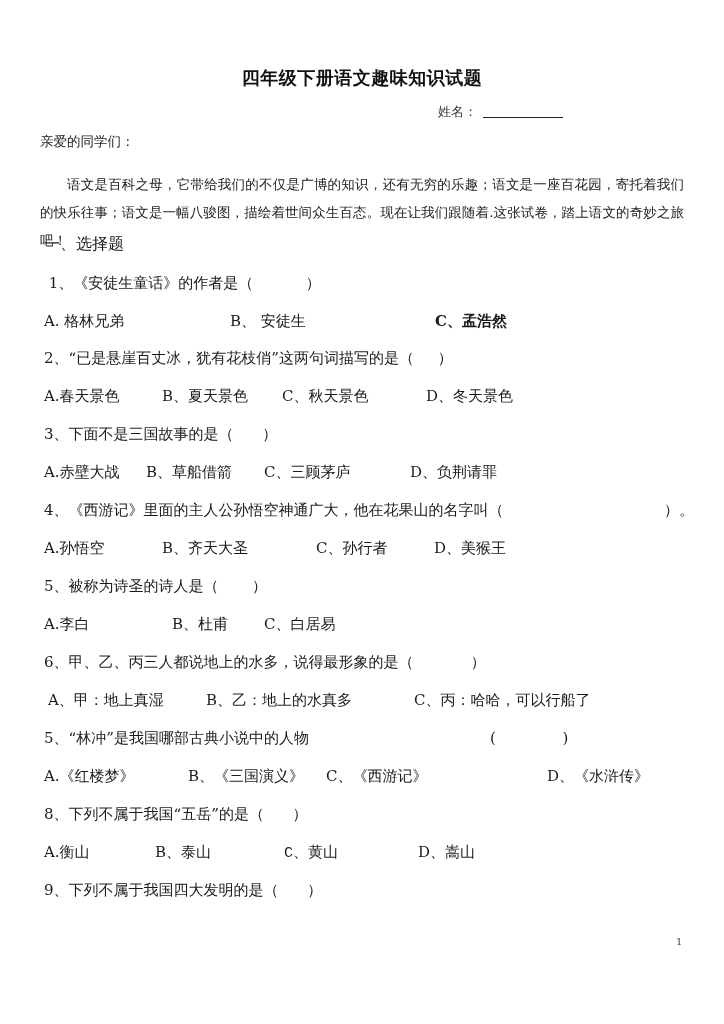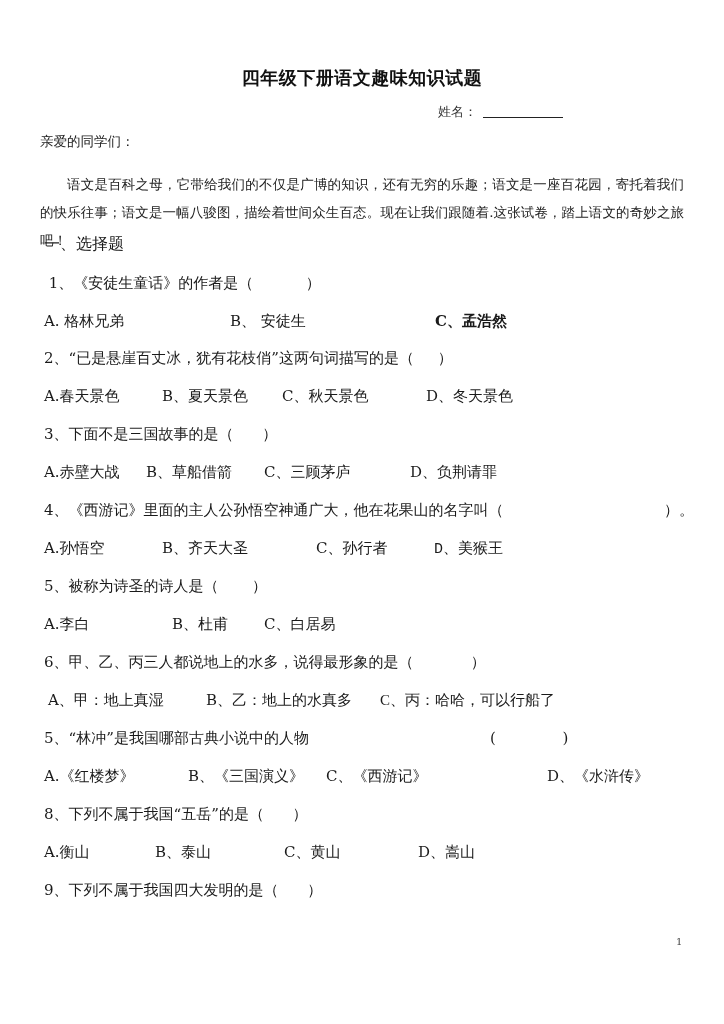--- a/index.html
+++ b/index.html
@@ -56,41 +56,41 @@
   <div class="opt" style="left:44px;top:463px;">A.赤壁大战</div>
   <div class="opt" style="left:146px;top:463px;">B、草船借箭</div>
   <div class="opt" style="left:264px;top:463px;">C、三顾茅庐</div>
   <div class="opt" style="left:410px;top:463px;">D、负荆请罪</div>
 
   <div class="line" style="top:501px;">4、《西游记》里面的主人公孙悟空神通广大，他在花果山的名字叫（</div>
   <div class="opt" style="left:664px;top:501px;">）。</div>
   <div class="opt" style="left:44px;top:539px;">A.孙悟空</div>
   <div class="opt" style="left:162px;top:539px;">B、齐天大圣</div>
   <div class="opt" style="left:316px;top:539px;">C、孙行者</div>
-  <div class="opt" style="left:434px;top:539px;font-family:Liberation Mono, monospace;">D、美猴王</div>
+  <div class="opt" style="left:434px;top:539px;">D、美猴王</div>
 
   <div class="line" style="top:577px;">5、被称为诗圣的诗人是（       ）</div>
   <div class="opt" style="left:44px;top:615px;">A.李白</div>
   <div class="opt" style="left:172px;top:615px;">B、杜甫</div>
   <div class="opt" style="left:264px;top:615px;">C、白居易</div>
 
   <div class="line" style="top:653px;">6、甲、乙、丙三人都说地上的水多，说得最形象的是（            ）</div>
   <div class="opt" style="left:48px;top:691px;">A、甲：地上真湿</div>
   <div class="opt" style="left:206px;top:691px;">B、乙：地上的水真多</div>
-  <div class="opt" style="left:380px;top:691px;font-family:Liberation Serif, serif;">C、丙：哈哈，可以行船了</div>
+  <div class="opt" style="left:414px;top:691px;">C、丙：哈哈，可以行船了</div>
 
   <div class="line" style="top:729px;">5、“林冲”是我国哪部古典小说中的人物</div>
   <div class="opt" style="left:490px;top:729px;">(              )</div>
   <div class="opt" style="left:44px;top:767px;">A.《红楼梦》</div>
   <div class="opt" style="left:188px;top:767px;">B、《三国演义》</div>
   <div class="opt" style="left:326px;top:767px;">C、《西游记》</div>
   <div class="opt" style="left:547px;top:767px;">D、《水浒传》</div>
 
   <div class="line" style="top:805px;">8、下列不属于我国“五岳”的是（      ）</div>
   <div class="opt" style="left:44px;top:843px;">A.衡山</div>
   <div class="opt" style="left:155px;top:843px;">B、泰山</div>
-  <div class="opt" style="left:284px;top:843px;">C、黄山</div>
+  <div class="opt" style="left:284px;top:843px;font-family:Liberation Mono, monospace;">C、黄山</div>
   <div class="opt" style="left:418px;top:843px;">D、嵩山</div>
 
   <div class="line" style="top:881px;">9、下列不属于我国四大发明的是（      ）</div>
 
   <div class="pagenum">1</div>
 </div>
 
 </body></html>

